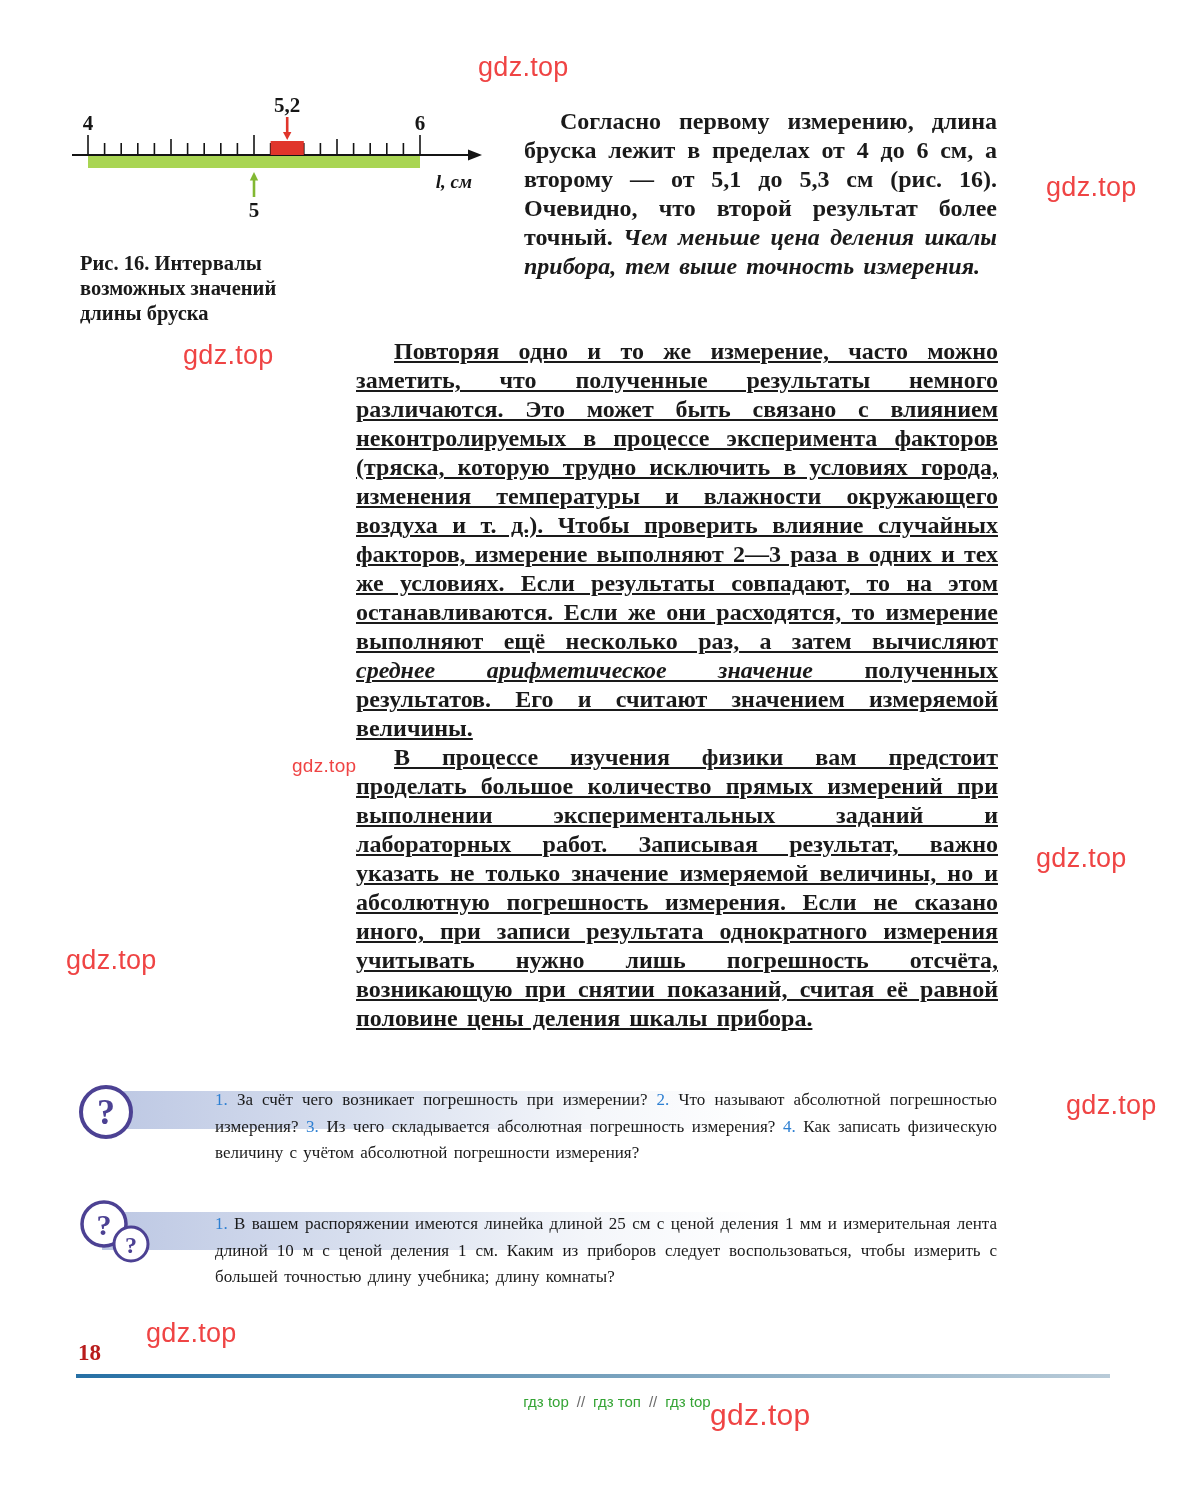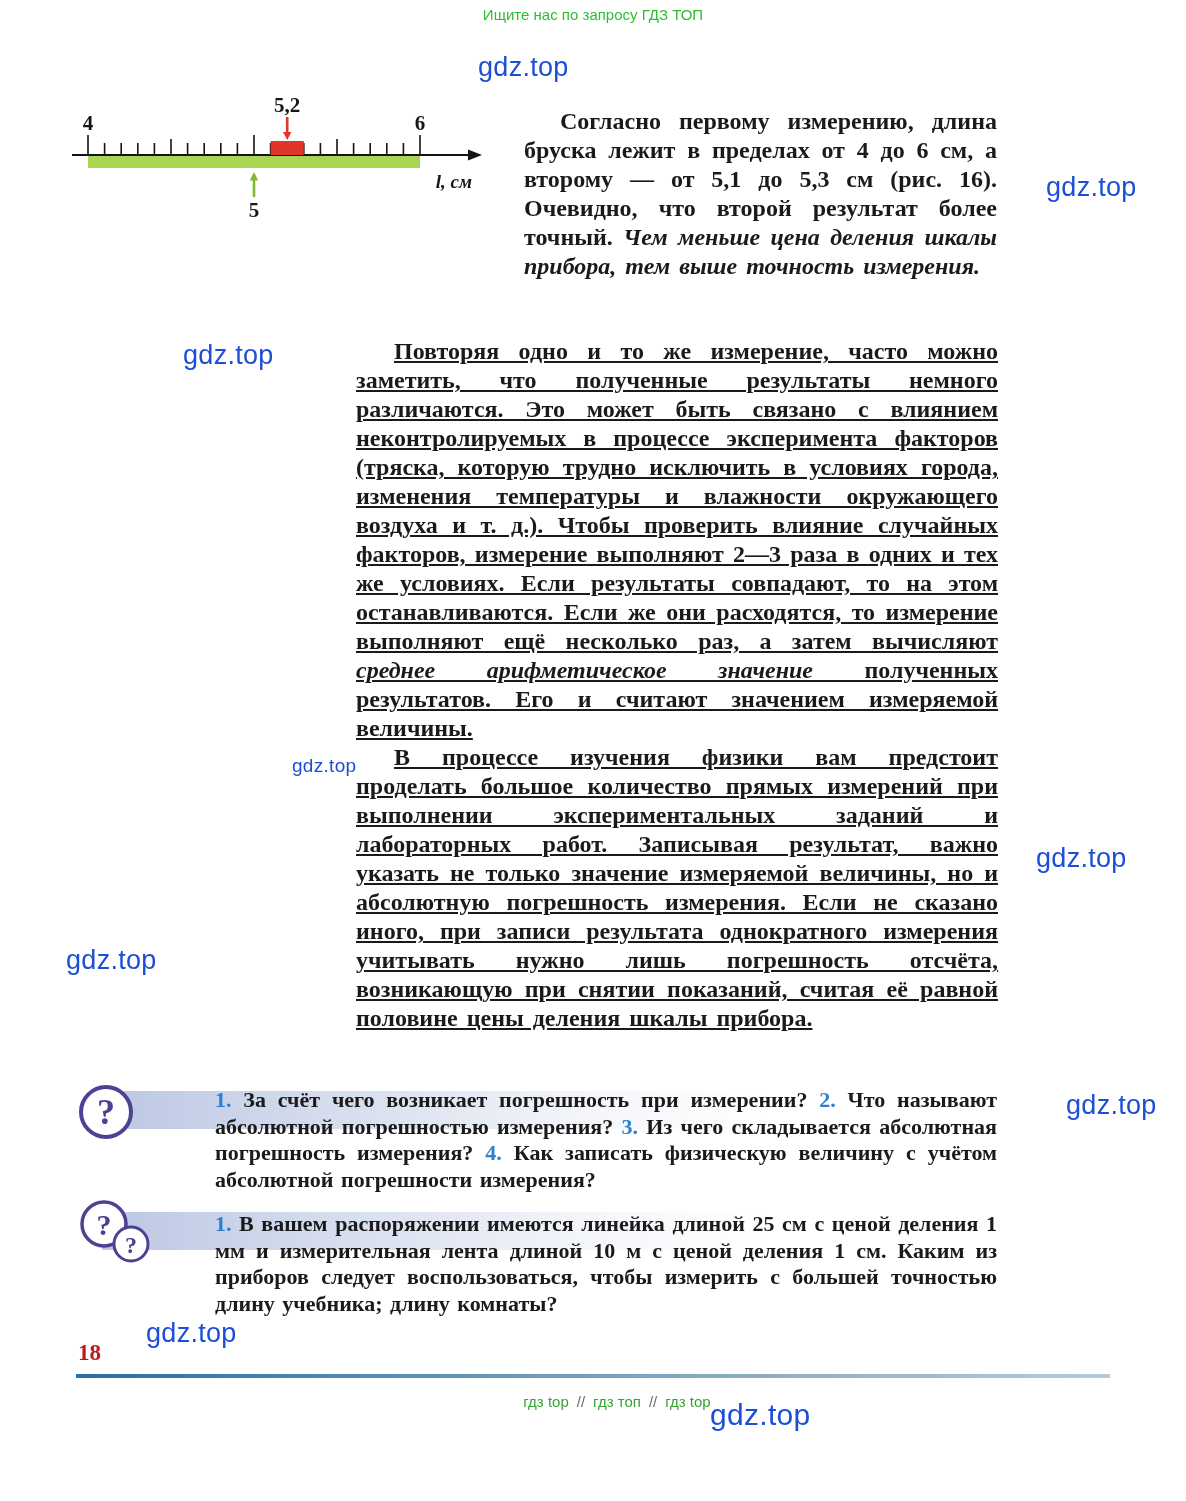--- a/index.html
+++ b/index.html
@@ -1,21 +1,21 @@
 <!DOCTYPE html>
 <html><head>
 <meta charset="utf-8">
 <style>
   html,body { margin:0; padding:0; background:#ffffff; }
   .page { position:relative; width:1186px; height:1501px; background:#ffffff; overflow:hidden; color:#1a1a1a; }
 
   .top-banner { position:absolute; top:6px; left:0; width:100%; text-align:center;
     font-family:"Liberation Sans",sans-serif; font-size:15px; color:#2fbd2f; }
 
-  .wm { position:absolute; font-family:"Liberation Sans",sans-serif; color:#1d4ed8;
+  .wm { position:absolute; font-family:"Liberation Sans",sans-serif; color:#ef4444;
     font-size:27px; letter-spacing:.3px; white-space:nowrap; }
   .wm1 { left:478px; top:52px; }
   .wm2 { left:1046px; top:172px; }
   .wm3 { left:183px; top:340px; }
   .wm4 { left:292px; top:755px; font-size:19px; }
   .wm5 { left:1036px; top:843px; }
   .wm6 { left:66px;  top:945px; }
   .wm7 { left:1066px; top:1090px; }
   .wm8 { left:146px; top:1318px; }
   .wm9 { left:710px; top:1398px; font-size:30px; }
@@ -37,41 +37,40 @@
 
   .qblock { position:absolute; left:76px; width:922px; height:118px; }
   .qblock1 { top:1084px; }
   .qblock2 { top:1198px; }
   .qband { position:absolute; left:26px; top:7px; width:884px; height:38px;
     background:linear-gradient(90deg,#bcc7e3 0%,#d9e0ef 30%,#f4f6fa 55%,#ffffff 75%); }
   .qblock2 .qband { top:14px; }
   .qicon { position:absolute; left:0; top:-2px; }
   .qblock2 .qicon { top:0px; }
   .qtext { position:absolute; left:139px; top:3px; width:782px;
-    font-family:"Liberation Serif",serif; font-weight:700; font-size:22px; line-height:26.5px;
+    font-family:"Liberation Serif",serif; font-weight:400; font-size:17px; line-height:26.5px;
     text-align:justify; color:#1a1a1a; word-spacing:2px; }
   .qblock2 .qtext { top:13px; }
   .qnum { color:#2d7fd2; }
 
   .pagenum { position:absolute; left:78px; top:1340px;
     font-family:"Liberation Serif",serif; font-weight:700; font-size:23px; color:#b91c1c; }
   .pagerule { position:absolute; left:76px; top:1374px; width:1034px; height:4px;
     background:linear-gradient(90deg,#2670a5,#6f9cba 45%,#b9cbd8); }
 
   .footer { position:absolute; left:0; top:1393px; width:100%; text-align:center;
     font-family:"Liberation Sans",sans-serif; font-size:15px;padding-left:24px; }
   .flink { color:#35a435; text-decoration:none; margin:0 6px; cursor:pointer; }
   .sep { color:#6b6b6b; margin:0 2px; }
 </style>
 </head>
 <body>
 
 <div class="page">
 
-  <div class="top-banner">Ищите нас по запросу ГДЗ ТОП</div>
 
   <span class="wm wm1">gdz.top</span>
   <span class="wm wm2">gdz.top</span>
   <span class="wm wm3">gdz.top</span>
   <span class="wm wm4">gdz.top</span>
   <span class="wm wm5">gdz.top</span>
   <span class="wm wm6">gdz.top</span>
   <span class="wm wm7">gdz.top</span>
   <span class="wm wm8">gdz.top</span>
   <span class="wm wm9">gdz.top</span>
@@ -117,20 +116,24 @@
       <polygon points="186,79 181.8,87.5 190.2,87.5" fill="#82b832"></polygon>
 
       <text x="219" y="19" text-anchor="middle" class="fig-num">5,2</text>
       <text x="20" y="37" text-anchor="middle" class="fig-num">4</text>
       <text x="352" y="37" text-anchor="middle" class="fig-num">6</text>
       <text x="186" y="124" text-anchor="middle" class="fig-num">5</text>
       <text x="404" y="95" text-anchor="end" class="fig-axis">l, см</text>
     </svg>
   </div>
 
+  <div class="fig-caption">
+    <span>Рис. 16.</span>
+    <span>Интервалы возможных значений длины бруска</span>
+  </div>
 
   <div class="para first-para">
     <span>Согласно первому измерению, длина бруска лежит в пределах от 4 до 6 см, а второму — от 5,1 до 5,3 см (рис. 16). Очевидно, что второй результат более точный. </span><span class="ital">Чем меньше цена деления шкалы прибора, тем выше точность измерения.</span>
   </div>
 
   <div class="main-text">
     <p class="para">
       <span>Повторяя одно и то же измерение, часто можно заметить, что полученные результаты немного различаются. Это может быть связано с влиянием неконтролируемых в процессе эксперимента факторов (тряска, которую трудно исключить в условиях города, изменения температуры и влажности окружающего воздуха и т. д.). Чтобы проверить влияние случайных факторов, измерение выполняют 2—3 раза в одних и тех же условиях. Если результаты совпадают, то на этом останавливаются. Если же они расходятся, то измерение выполняют ещё несколько раз, а затем вычисляют </span><span class="ital">среднее арифметическое значение</span><span> полученных результатов. Его и считают значением измеряемой величины.</span>
     </p>
     <p class="para">

